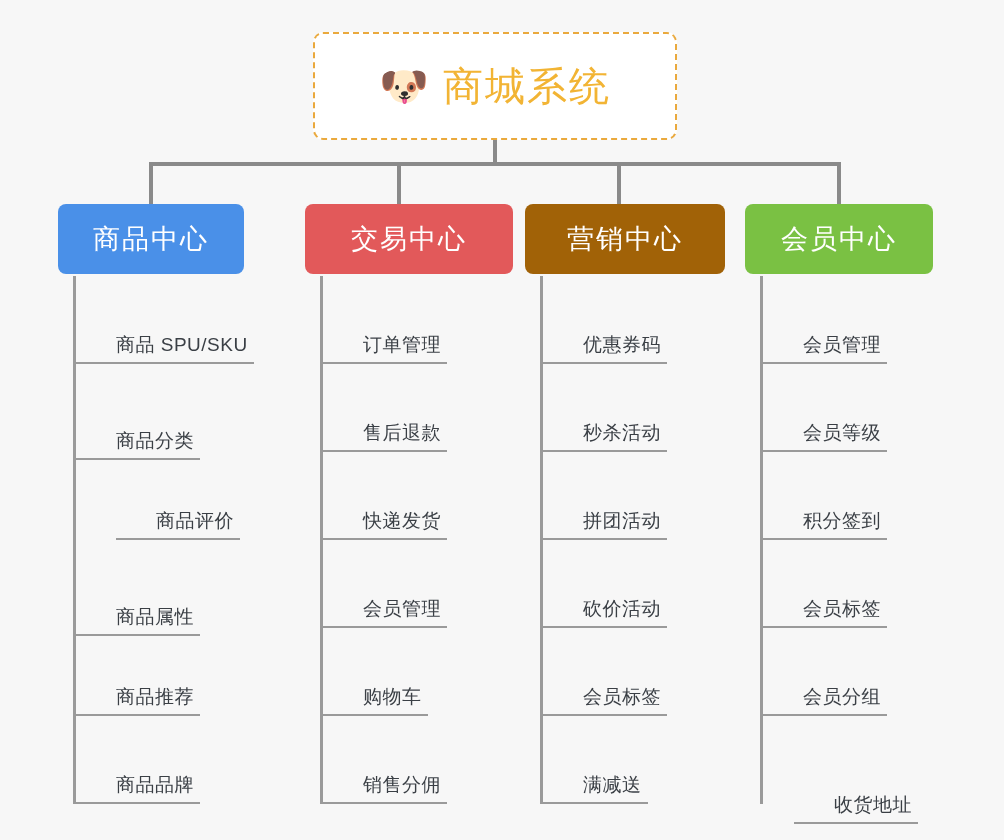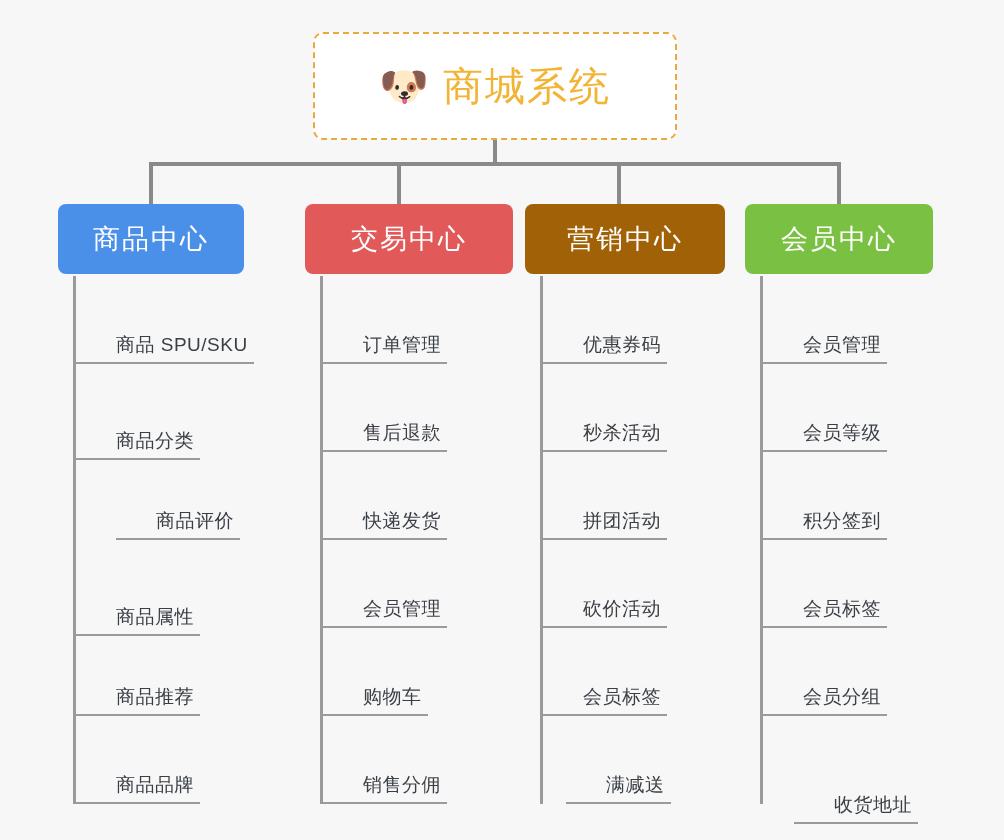--- a/index.html
+++ b/index.html
@@ -190,21 +190,21 @@
         </div>
         <div class="leaf-item" style="top: 176px;">
           <span class="leaf-underline"><span class="leaf-text">拼团活动</span></span>
         </div>
         <div class="leaf-item" style="top: 264px;">
           <span class="leaf-underline"><span class="leaf-text">砍价活动</span></span>
         </div>
         <div class="leaf-item" style="top: 352px;">
           <span class="leaf-underline"><span class="leaf-text">会员标签</span></span>
         </div>
-        <div class="leaf-item" style="top: 440px; padding-left: 23px;">
+        <div class="leaf-item" style="top: 440px;">
           <span class="leaf-underline"><span class="leaf-text">满减送</span></span>
         </div>
       </div>
       <div class="cat-box" style="left: 745px; top: 204px; width: 188px; background: rgb(122, 193, 67);">
         <span class="cat-label">会员中心</span>
       </div>
       <div class="leaf-col" style="left: 760px;">
         <div class="leaf-spine" style="height: 528px;"></div>
         <div class="leaf-item" style="top: 0px;">
           <span class="leaf-underline"><span class="leaf-text">会员管理</span></span>

